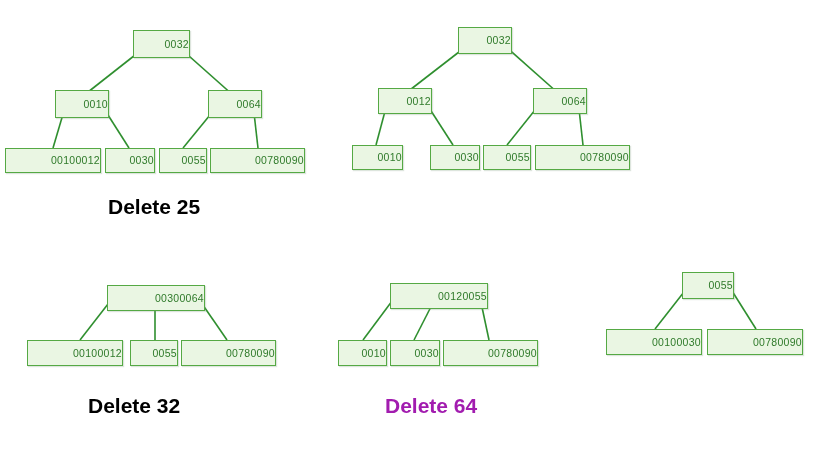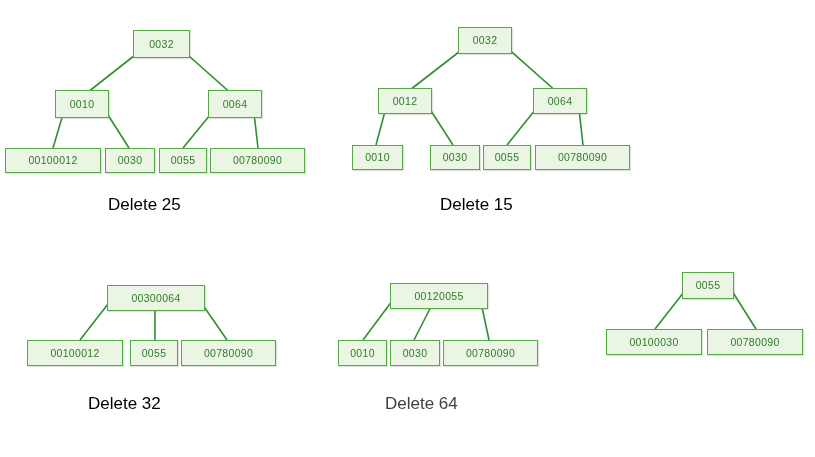--- a/index.html
+++ b/index.html
@@ -21,37 +21,37 @@
     height: 457px;
   }
   .node-box {
     position: absolute;
     box-sizing: border-box;
     background: #eaf6e3;
     border: 1.5px solid #55a944;
     box-shadow: 1px 1px 1px rgba(120,150,120,0.25);
     display: flex;
     align-items: center;
-    justify-content: center;
+    justify-content: flex-end;
     z-index: 3;
   }
   .node-key {
     color: #2f7a2a;
     font-family: "Liberation Sans", sans-serif;
     font-size: 10.5px;
     letter-spacing: 0.3px;
     line-height: 1;
     white-space: nowrap;
   }
   .caption {
     position: absolute;
     color: #000000;
     font-family: "Liberation Sans", sans-serif;
-    font-weight: normal;
-    font-size: 17px;
+    font-weight: bold;
+    font-size: 21px;
     line-height: 1;
     white-space: nowrap;
     z-index: 4;
   }
   svg.edges {
     position: absolute;
     left: 0; top: 0;
     width: 815px;
     height: 457px;
     z-index: 2;
@@ -123,21 +123,20 @@
     <div class="node-box" style="left: 430px; top: 145px; width: 50px; height: 25px; background: rgb(234, 246, 227); border-color: rgb(85, 169, 68);">
       <span class="node-key" style="color: rgb(47, 122, 42);">0030</span>
     </div>
     <div class="node-box" style="left: 483px; top: 145px; width: 48px; height: 25px; background: rgb(234, 246, 227); border-color: rgb(85, 169, 68);">
       <span class="node-key" style="color: rgb(47, 122, 42);">0055</span>
     </div>
     <div class="node-box" style="left: 535px; top: 145px; width: 95px; height: 25px; background: rgb(234, 246, 227); border-color: rgb(85, 169, 68);">
       <span class="node-key" style="color: rgb(47, 122, 42);">0078</span>
       <span class="node-key" style="color: rgb(47, 122, 42);">0090</span>
     </div>
-    <div class="caption" style="left: 440px; top: 196px; color: rgb(0, 0, 0);">Delete 15</div>
     <div class="node-box" style="left: 107px; top: 285px; width: 98px; height: 26px; background: rgb(234, 246, 227); border-color: rgb(85, 169, 68);">
       <span class="node-key" style="color: rgb(47, 122, 42);">0030</span>
       <span class="node-key" style="color: rgb(47, 122, 42);">0064</span>
     </div>
     <div class="node-box" style="left: 27px; top: 340px; width: 96px; height: 26px; background: rgb(234, 246, 227); border-color: rgb(85, 169, 68);">
       <span class="node-key" style="color: rgb(47, 122, 42);">0010</span>
       <span class="node-key" style="color: rgb(47, 122, 42);">0012</span>
     </div>
     <div class="node-box" style="left: 130px; top: 340px; width: 48px; height: 26px; background: rgb(234, 246, 227); border-color: rgb(85, 169, 68);">
       <span class="node-key" style="color: rgb(47, 122, 42);">0055</span>
@@ -154,21 +153,21 @@
     <div class="node-box" style="left: 338px; top: 340px; width: 49px; height: 26px; background: rgb(234, 246, 227); border-color: rgb(85, 169, 68);">
       <span class="node-key" style="color: rgb(47, 122, 42);">0010</span>
     </div>
     <div class="node-box" style="left: 390px; top: 340px; width: 50px; height: 26px; background: rgb(234, 246, 227); border-color: rgb(85, 169, 68);">
       <span class="node-key" style="color: rgb(47, 122, 42);">0030</span>
     </div>
     <div class="node-box" style="left: 443px; top: 340px; width: 95px; height: 26px; background: rgb(234, 246, 227); border-color: rgb(85, 169, 68);">
       <span class="node-key" style="color: rgb(47, 122, 42);">0078</span>
       <span class="node-key" style="color: rgb(47, 122, 42);">0090</span>
     </div>
-    <div class="caption" style="left: 385px; top: 395px; color: #404040;">Delete 64</div>
+    <div class="caption" style="left: 385px; top: 395px; color: #a21caf;">Delete 64</div>
     <div class="node-box" style="left: 682px; top: 272px; width: 52px; height: 27px; background: rgb(234, 246, 227); border-color: rgb(85, 169, 68);">
       <span class="node-key" style="color: rgb(47, 122, 42);">0055</span>
     </div>
     <div class="node-box" style="left: 606px; top: 329px; width: 96px; height: 26px; background: rgb(234, 246, 227); border-color: rgb(85, 169, 68);">
       <span class="node-key" style="color: rgb(47, 122, 42);">0010</span>
       <span class="node-key" style="color: rgb(47, 122, 42);">0030</span>
     </div>
     <div class="node-box" style="left: 707px; top: 329px; width: 96px; height: 26px; background: rgb(234, 246, 227); border-color: rgb(85, 169, 68);">
       <span class="node-key" style="color: rgb(47, 122, 42);">0078</span>
       <span class="node-key" style="color: rgb(47, 122, 42);">0090</span>

